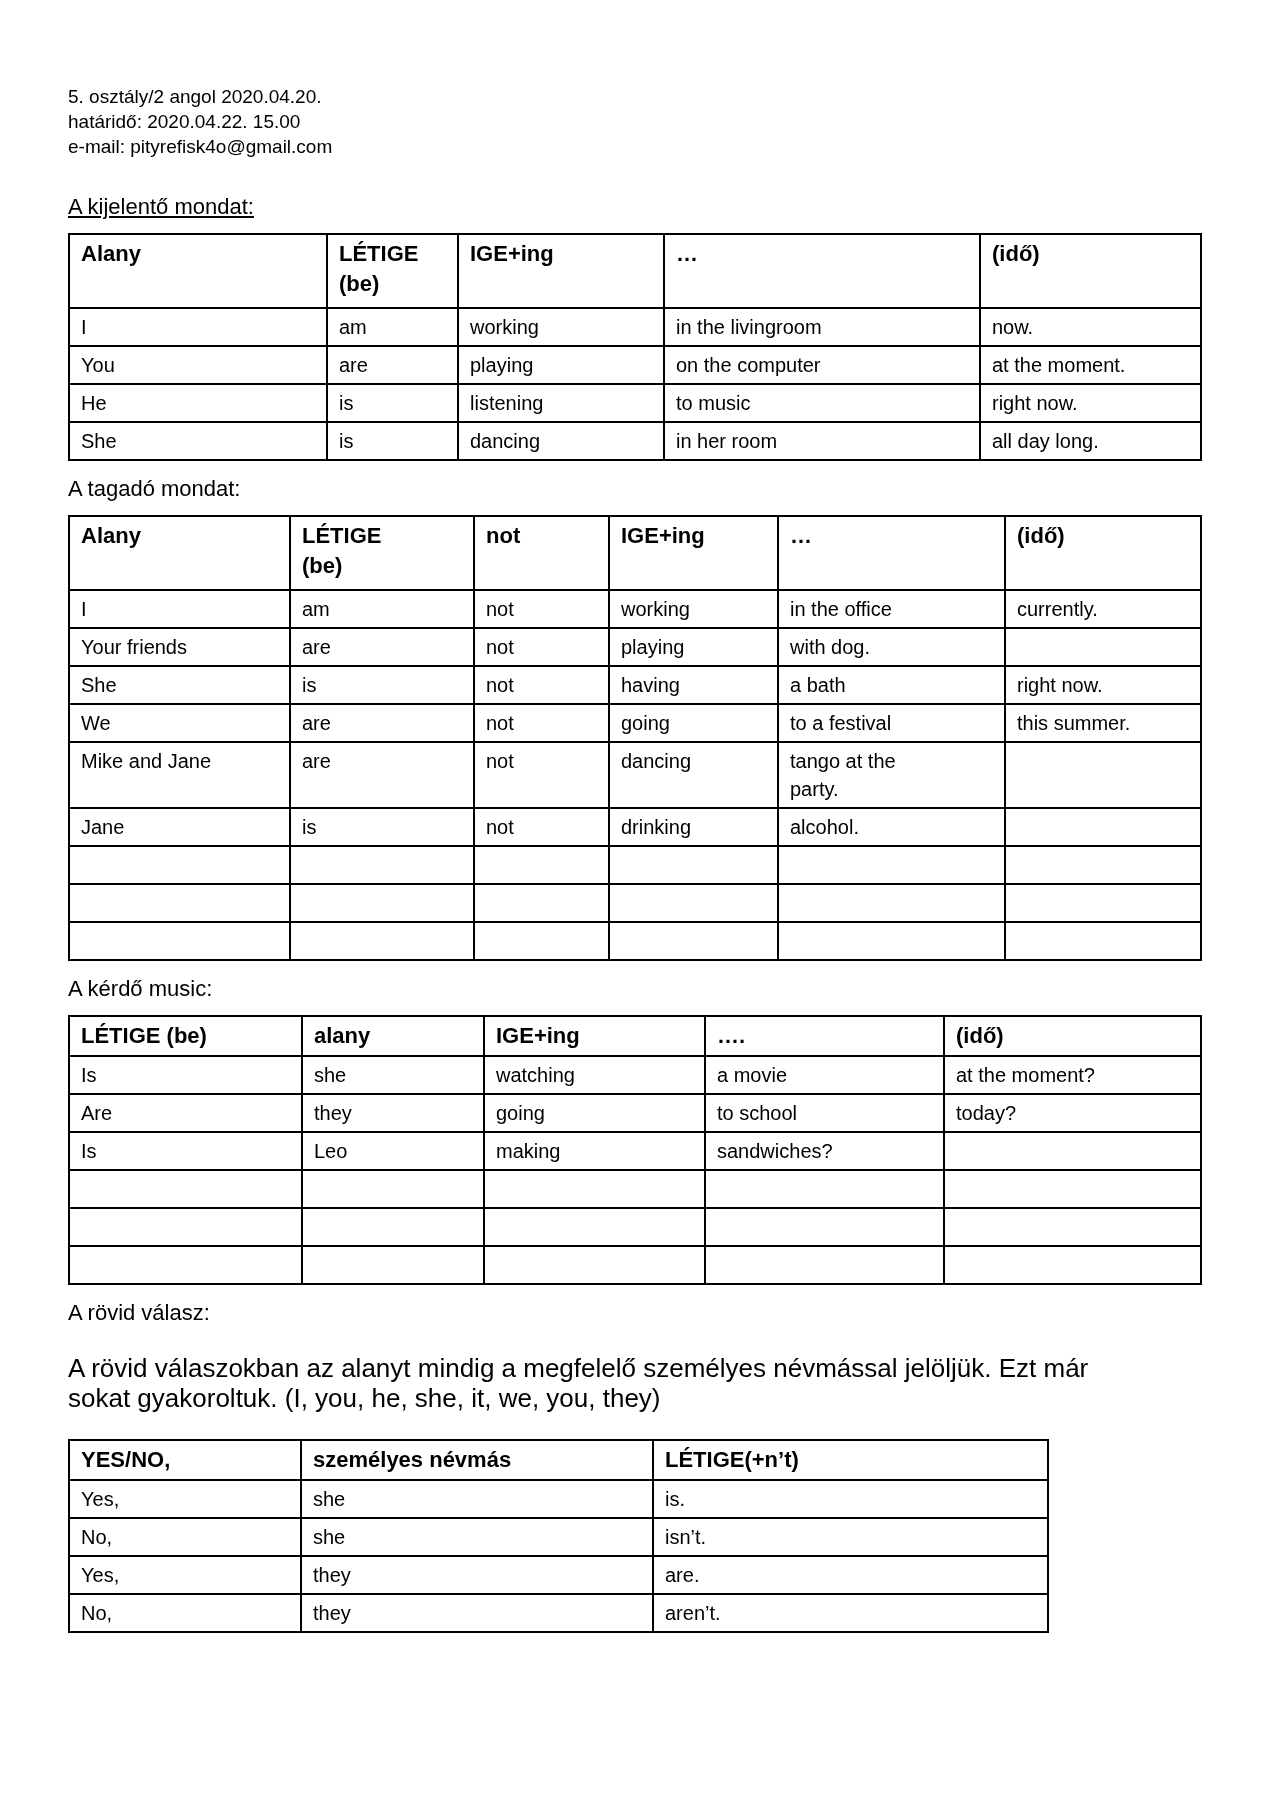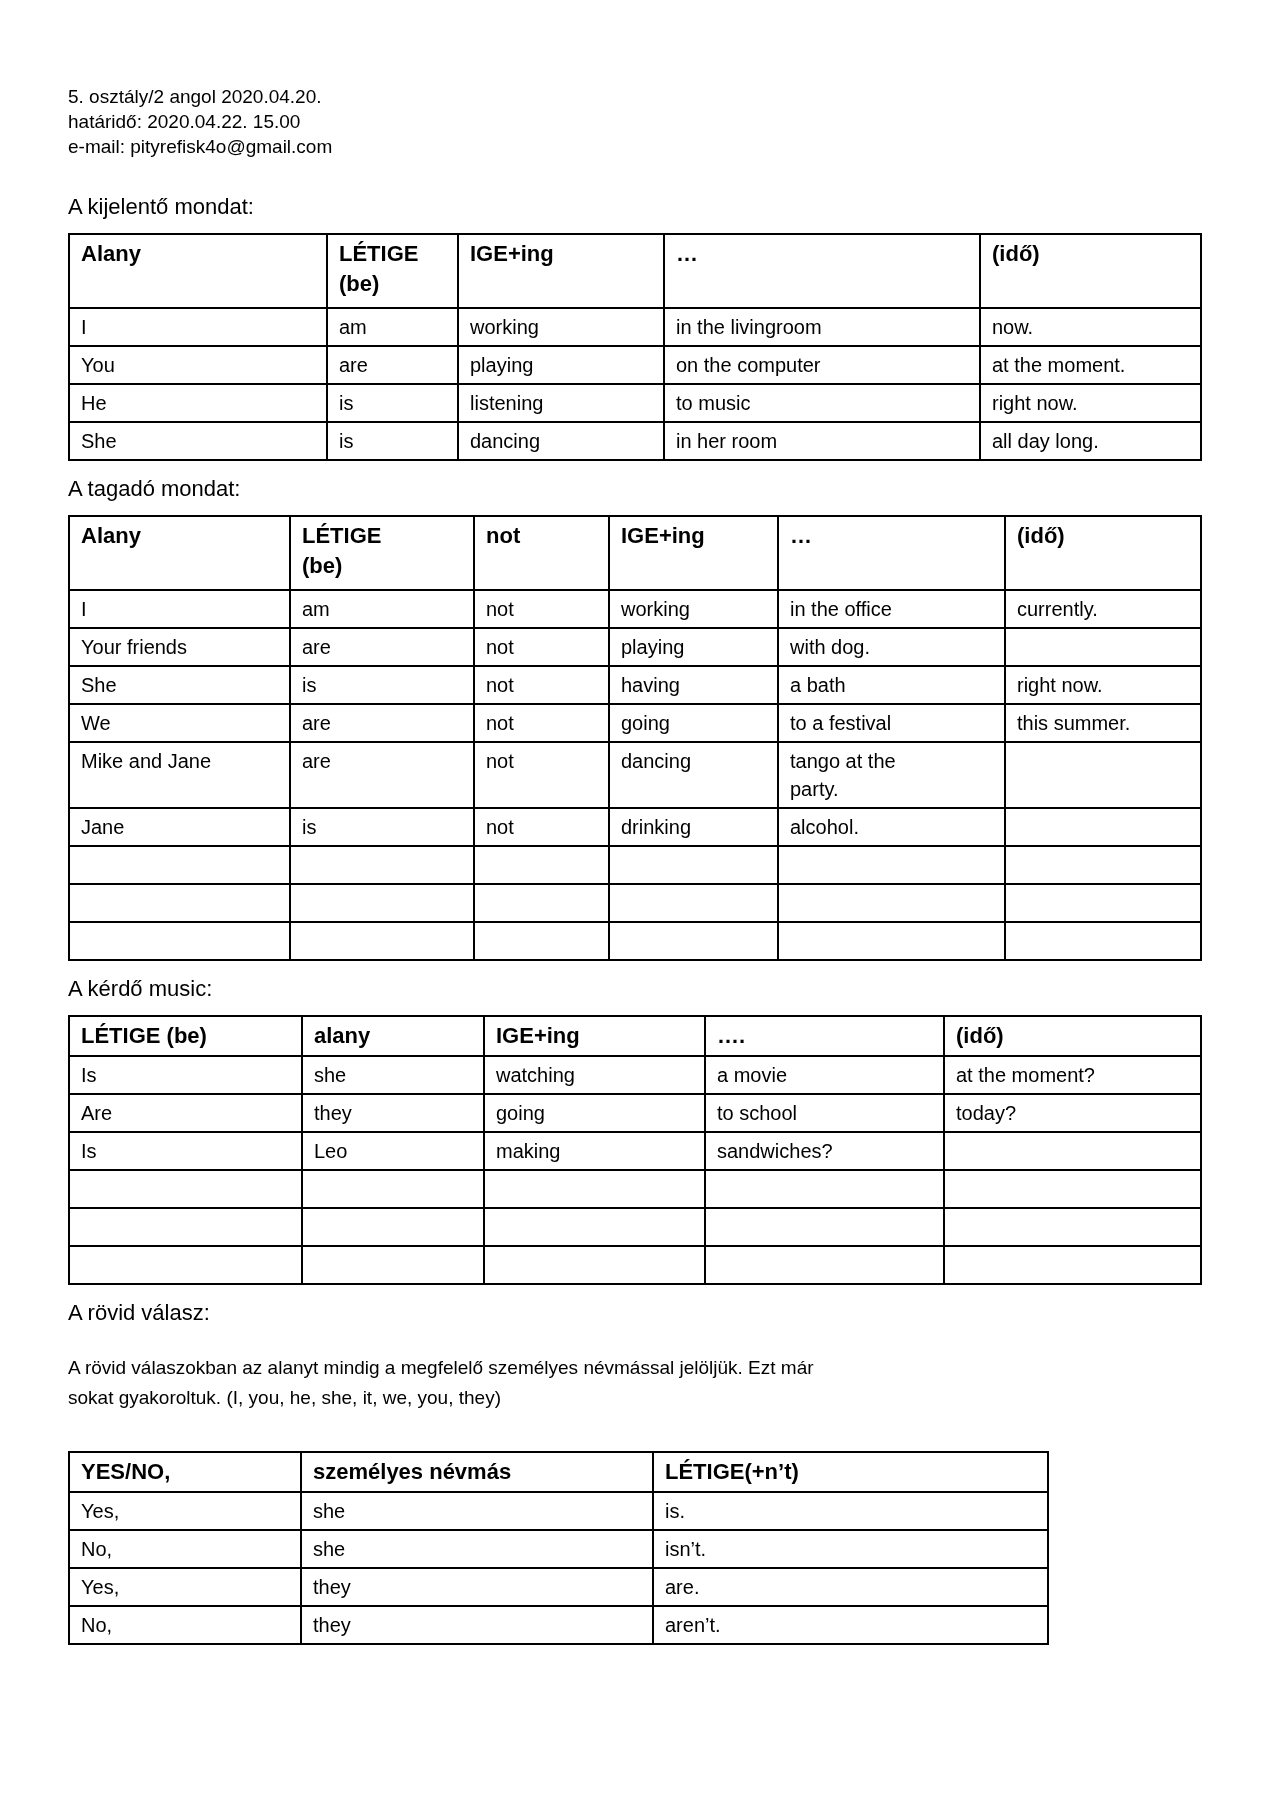--- a/index.html
+++ b/index.html
@@ -24,25 +24,26 @@
     margin-bottom: 34px;
   }
   .section-title {
     font-size: 22px;
     line-height: 28px;
     margin: 14px 0 12px 0;
     font-weight: normal;
   }
   .section-title.first {
     margin-top: 0;
+    text-decoration: underline;
   }
   .para {
-    font-size: 19px;
+    font-size: 26px;
     line-height: 30px;
-    margin: 26px 0 38px 0;
+    margin: 26px 0 26px 0;
     white-space: pre-line;
   }
   table.tbl {
     border-collapse: collapse;
     table-layout: fixed;
   }
   .t-main { width: 1132px; }
   .t-short { width: 979px; }
   .tbl th, .tbl td {
     border: 2px solid #000000;

